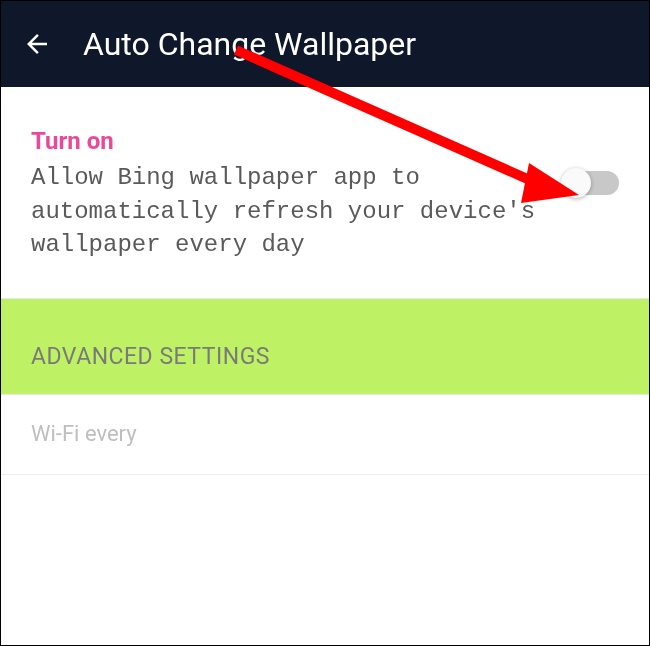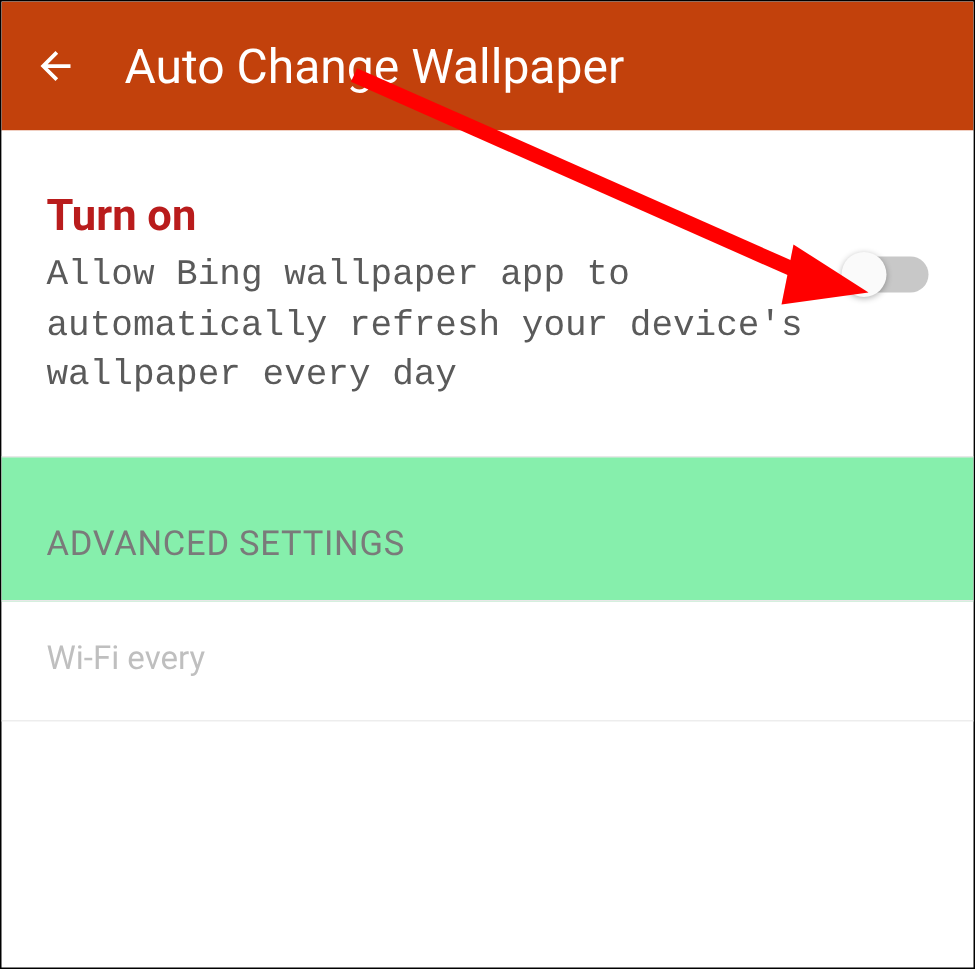--- a/index.html
+++ b/index.html
@@ -10,21 +10,21 @@
     body {
       font-family: -apple-system, BlinkMacSystemFont, 'Segoe UI', Roboto, Arial, sans-serif;
       width: 650px;
       height: 646px;
       background: #ffffff;
       border: 1px solid #000;
       position: relative;
       overflow: hidden;
     }
     .header {
-      background: #c2410c;
+      background: #0f172a;
       height: 86px;
       display: flex;
       align-items: center;
       padding: 0 18px;
     }
     .back-icon {
       width: 36px;
       height: 36px;
       display: flex;
       align-items: center;
@@ -43,22 +43,22 @@
       padding: 40px 30px 36px 30px;
       display: flex;
       align-items: flex-start;
       justify-content: space-between;
     }
     .turn-on-text {
       flex: 1;
       padding-right: 20px;
     }
     .turn-on-title {
-      color: #b91c1c;
-      font-size: 29px;
+      color: #ec4899;
+      font-size: 24px;
       font-weight: 700;
       margin-bottom: 6px;
     }
     .turn-on-desc {
       color: #5a5a5a;
       font-size: 24px;
       line-height: 1.4;
       font-family: Liberation Mono, monospace;
     }
     .toggle {
@@ -74,21 +74,21 @@
       width: 30px;
       height: 30px;
       background: #fafafa;
       border-radius: 50%;
       position: absolute;
       left: -2px;
       top: -3px;
       box-shadow: 0 1px 4px rgba(0,0,0,0.3);
     }
     .section-header {
-      background: #86efac;
+      background: #bef264;
       padding: 44px 30px 24px 30px;
       border-top: 1px solid #e8e8e8;
       border-bottom: 1px solid #e8e8e8;
     }
     .section-header-text {
       color: #7a7a7a;
       font-size: 23px;
       font-weight: 400;
       letter-spacing: 0.5px;
     }

